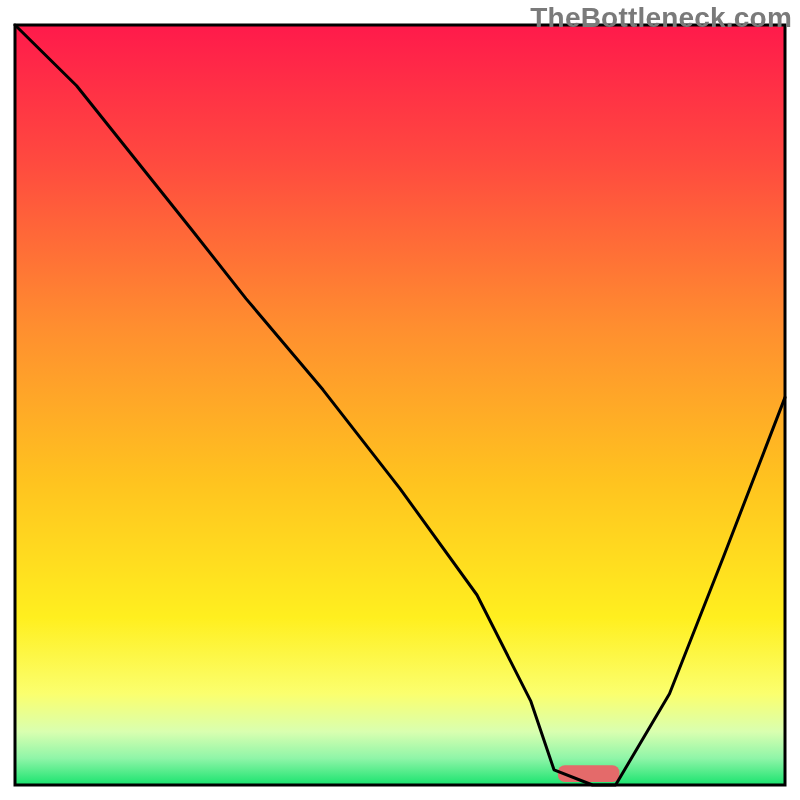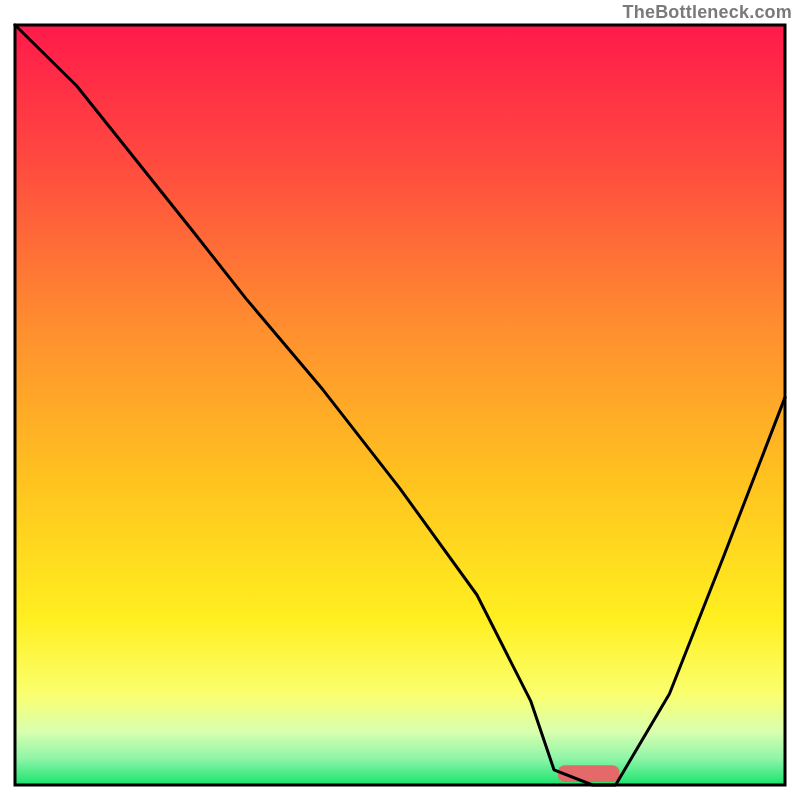--- a/index.html
+++ b/index.html
@@ -13,21 +13,21 @@
   .container {
     position: relative;
     width: 800px;
     height: 800px;
   }
   .watermark {
     position: absolute;
     top: 2px;
     right: 8px;
     font-family: Arial, Helvetica, sans-serif;
-    font-size: 18px;
+    font-size: 28px;
     font-weight: 600;
     color: #7a7a7a;
     z-index: 5;
     letter-spacing: 0.2px;
   }
   svg {
     display: block;
   }
 </style>
 </head>

